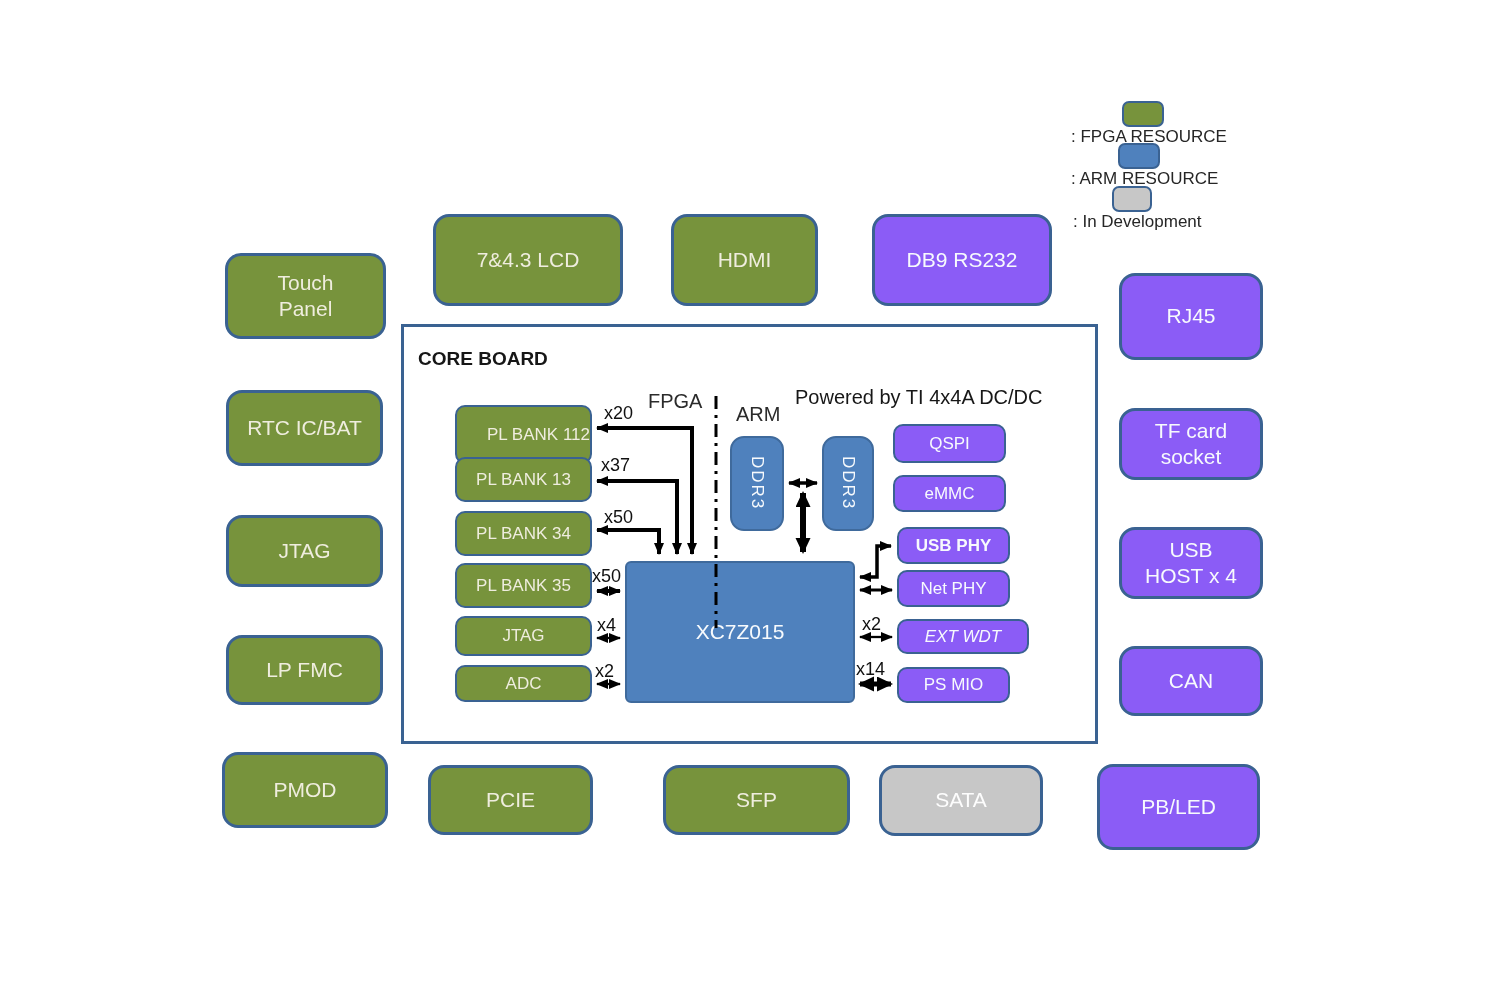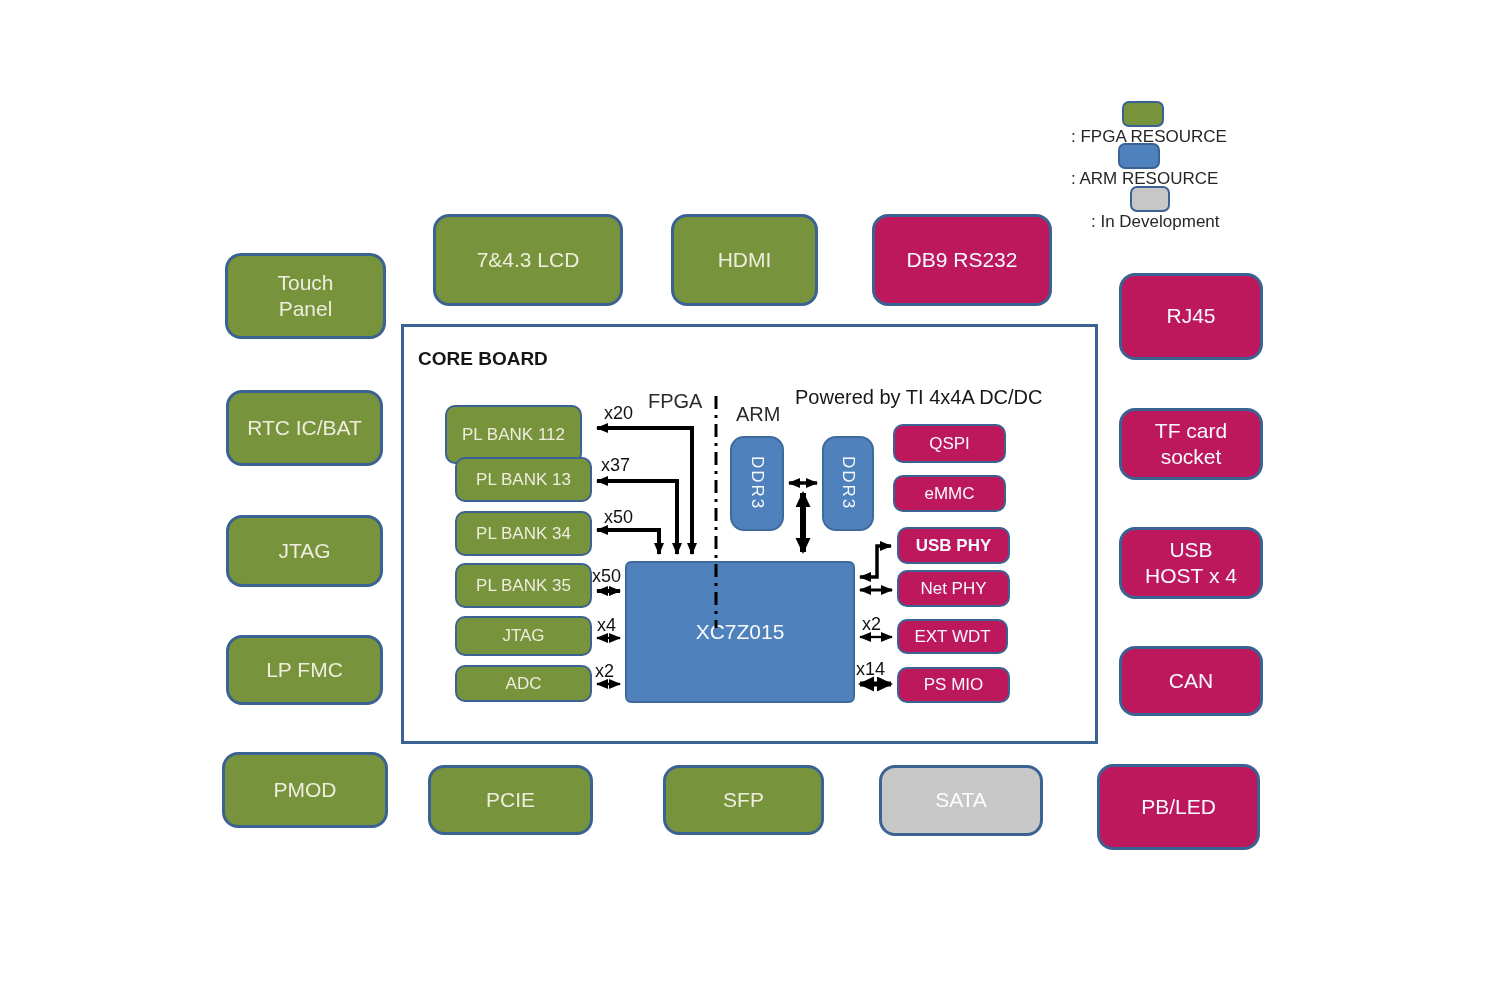--- a/index.html
+++ b/index.html
@@ -7,21 +7,21 @@
     position:relative;width:1500px;height:1000px;background:#ffffff;overflow:hidden;
     font-family:"Liberation Sans", sans-serif;
   }
   .block{
     position:absolute;display:flex;align-items:center;justify-content:center;
     text-align:center;box-sizing:border-box;border:3px solid #3a6292;border-radius:16px;
     color:#fff;font-size:21px;line-height:1.25;
   }
   .block span{white-space:pre-line;}
   .fpga{background:#77933C;color:#EFEDDE;}
-  .arm{background:#be185d;color:#F7FAFD;}
+  .arm{background:#8b5cf6;color:#F7FAFD;}
   .dev{background:#C7C7C7;color:#FDFDFD;}
   .core-board{
     position:absolute;left:401px;top:324px;width:697px;height:420px;
     border:3px solid #3a6292;box-sizing:border-box;background:#fff;
   }
   .core-title{position:absolute;left:418px;top:348px;font-size:19px;font-weight:bold;color:#161616;}
   .inner-block{
     position:absolute;display:flex;align-items:center;justify-content:center;
     box-sizing:border-box;border:2.5px solid #3a6292;border-radius:10px;font-size:17px;
   }
@@ -88,31 +88,31 @@
     </div>
   <div class="block arm" style="left:1119px;top:646px;width:144px;height:70px;">
       <span>CAN</span>
     </div>
   <div class="block fpga" style="left:222px;top:752px;width:166px;height:76px;">
       <span>PMOD</span>
     </div>
   <div class="block fpga" style="left:428px;top:765px;width:165px;height:70px;">
       <span>PCIE</span>
     </div>
-  <div class="block fpga" style="left:663px;top:765px;width:161px;height:70px;">
+  <div class="block fpga" style="left:663px;top:765px;width:187px;height:70px;">
       <span>SFP</span>
     </div>
   <div class="block dev" style="left:879px;top:765px;width:164px;height:71px;">
       <span>SATA</span>
     </div>
   <div class="block arm" style="left:1097px;top:764px;width:163px;height:86px;">
       <span>PB/LED</span>
     </div>
 
-  <div class="inner-block fpga" style="left:445px;top:405px;width:137px;height:59px;">
+  <div class="inner-block fpga" style="left:455px;top:405px;width:137px;height:59px;justify-content:flex-end;">
       <span>PL BANK 112</span>
     </div>
   <div class="inner-block fpga" style="left:455px;top:457px;width:137px;height:45px;">
       <span>PL BANK 13</span>
     </div>
   <div class="inner-block fpga" style="left:455px;top:511px;width:137px;height:45px;">
       <span>PL BANK 34</span>
     </div>
   <div class="inner-block fpga" style="left:455px;top:563px;width:137px;height:45px;">
       <span>PL BANK 35</span>
@@ -139,21 +139,21 @@
     </div>
   <div class="inner-block arm" style="left:893px;top:475px;width:113px;height:37px;">
       <span>eMMC</span>
     </div>
   <div class="inner-block arm" style="left:897px;top:527px;width:113px;height:37px;font-weight:bold;">
       <span>USB PHY</span>
     </div>
   <div class="inner-block arm" style="left:897px;top:570px;width:113px;height:37px;">
       <span>Net PHY</span>
     </div>
-  <div class="inner-block arm" style="left:897px;top:619px;width:111px;height:35px;">
+  <div class="inner-block arm" style="left:897px;top:619px;width:132px;height:35px;font-style:italic;">
       <span>EXT WDT</span>
     </div>
   <div class="inner-block arm" style="left:897px;top:667px;width:113px;height:36px;">
       <span>PS MIO</span>
     </div>
 
   <div class="section-label" style="left:648px;top:390px;">FPGA</div>
   <div class="section-label" style="left:736px;top:403px;">ARM</div>
   <div class="power-note">Powered by TI 4x4A DC/DC</div>
 
@@ -197,19 +197,19 @@
 
   <div class="legend">
     <div class="legend-row" style="left:0;top:3px;">
       <div class="legend-swatch" style="background:#77933C;"></div>
       <div class="legend-label">: FPGA RESOURCE</div>
     </div>
     <div class="legend-row" style="left:0;top:45px;">
       <div class="legend-swatch" style="background:#4F81BD;"></div>
       <div class="legend-label">: ARM RESOURCE</div>
     </div>
-    <div class="legend-row" style="left:20px;top:88px;justify-content:flex-end;">
+    <div class="legend-row" style="left:2px;top:88px;justify-content:flex-end;">
       <div class="legend-swatch" style="background:#C7C7C7;width:40px;"></div>
       <div class="legend-label">: In Development</div>
     </div>
   </div>
 
 </div>
 
 </body></html>

